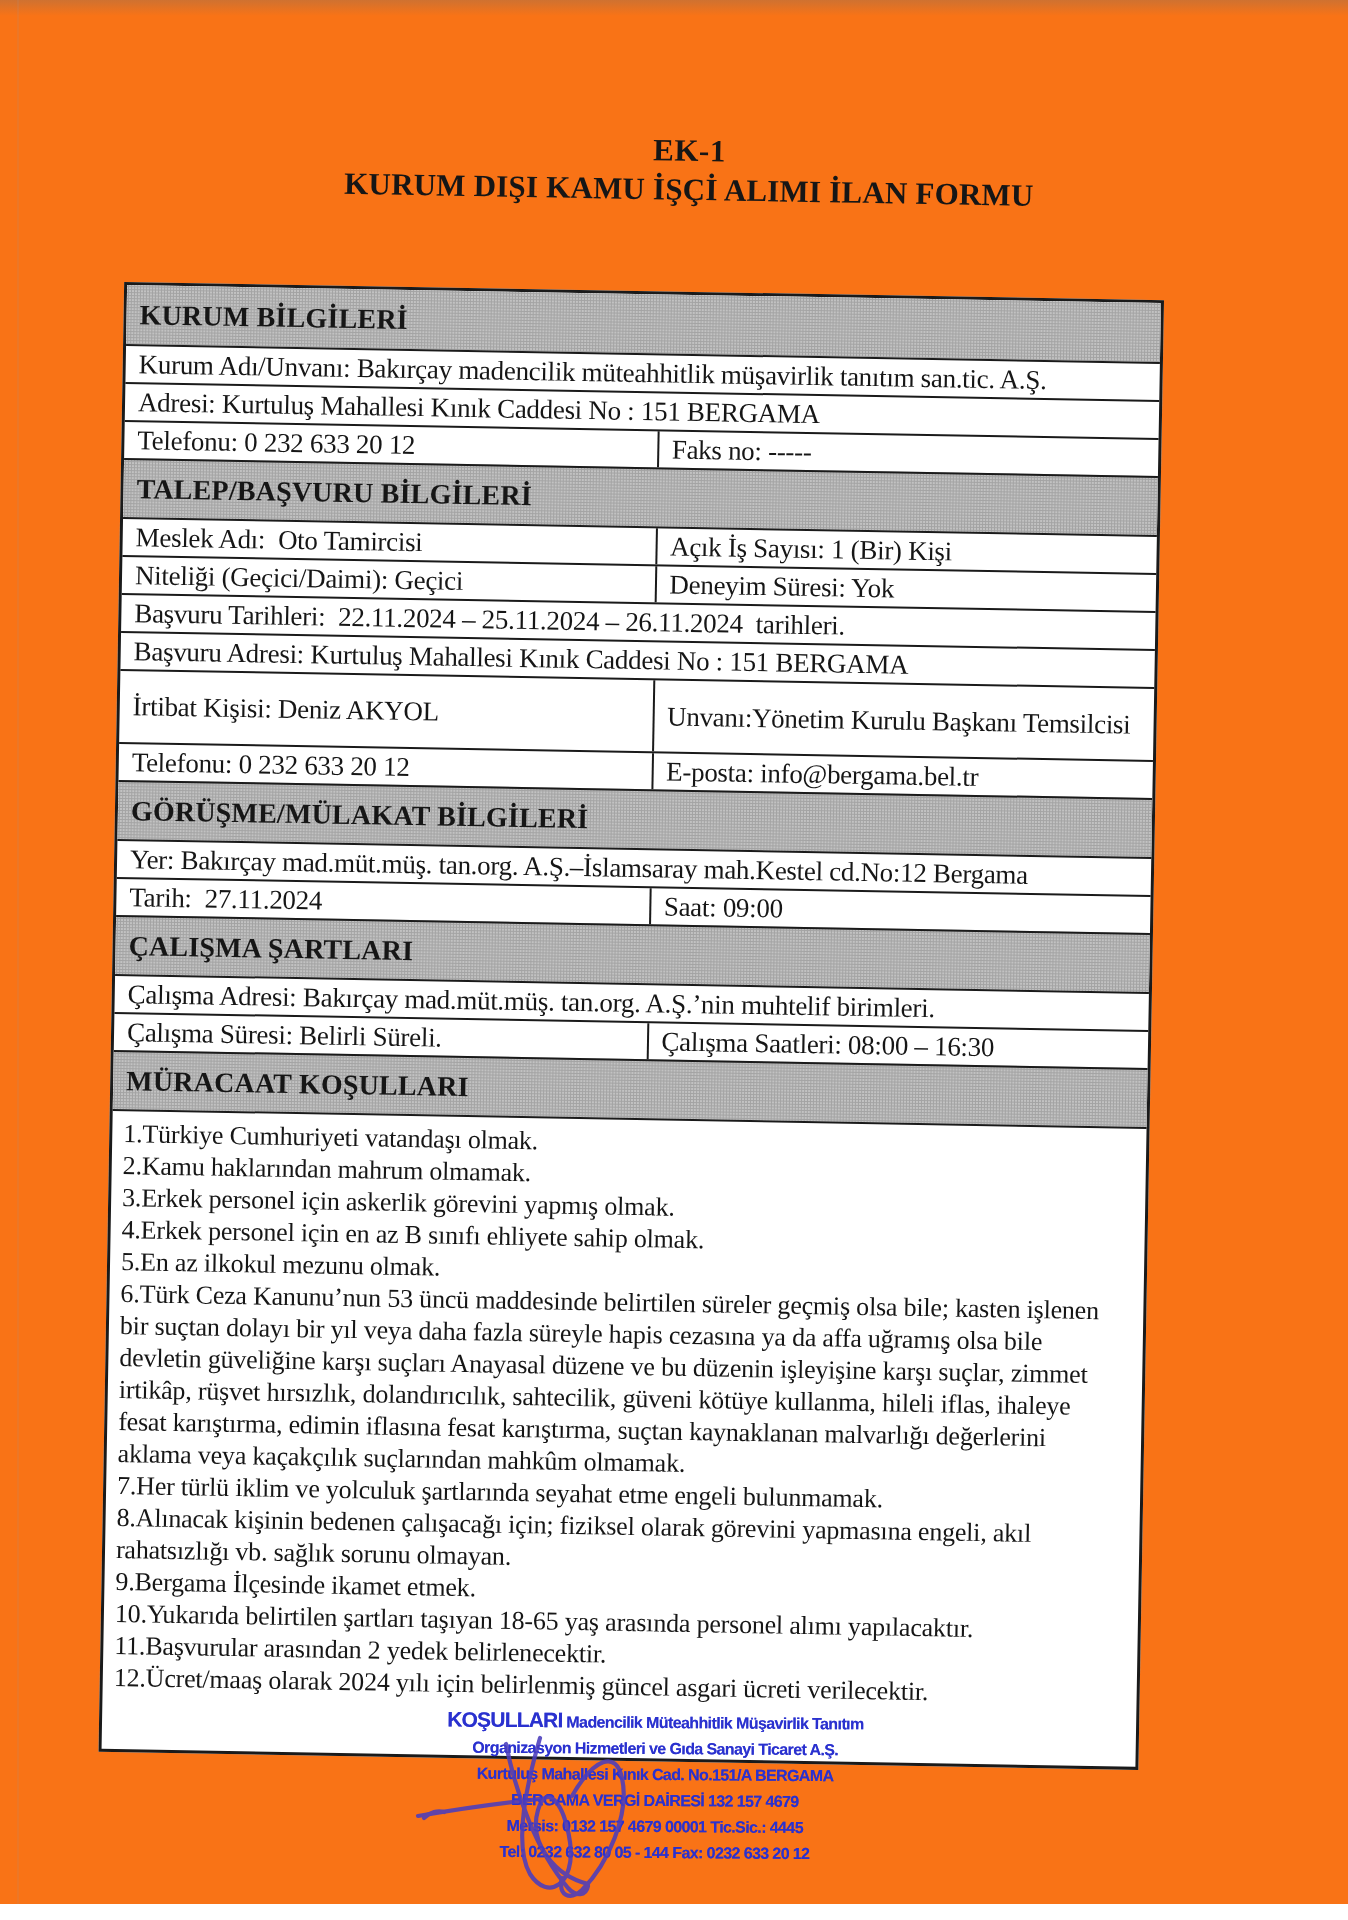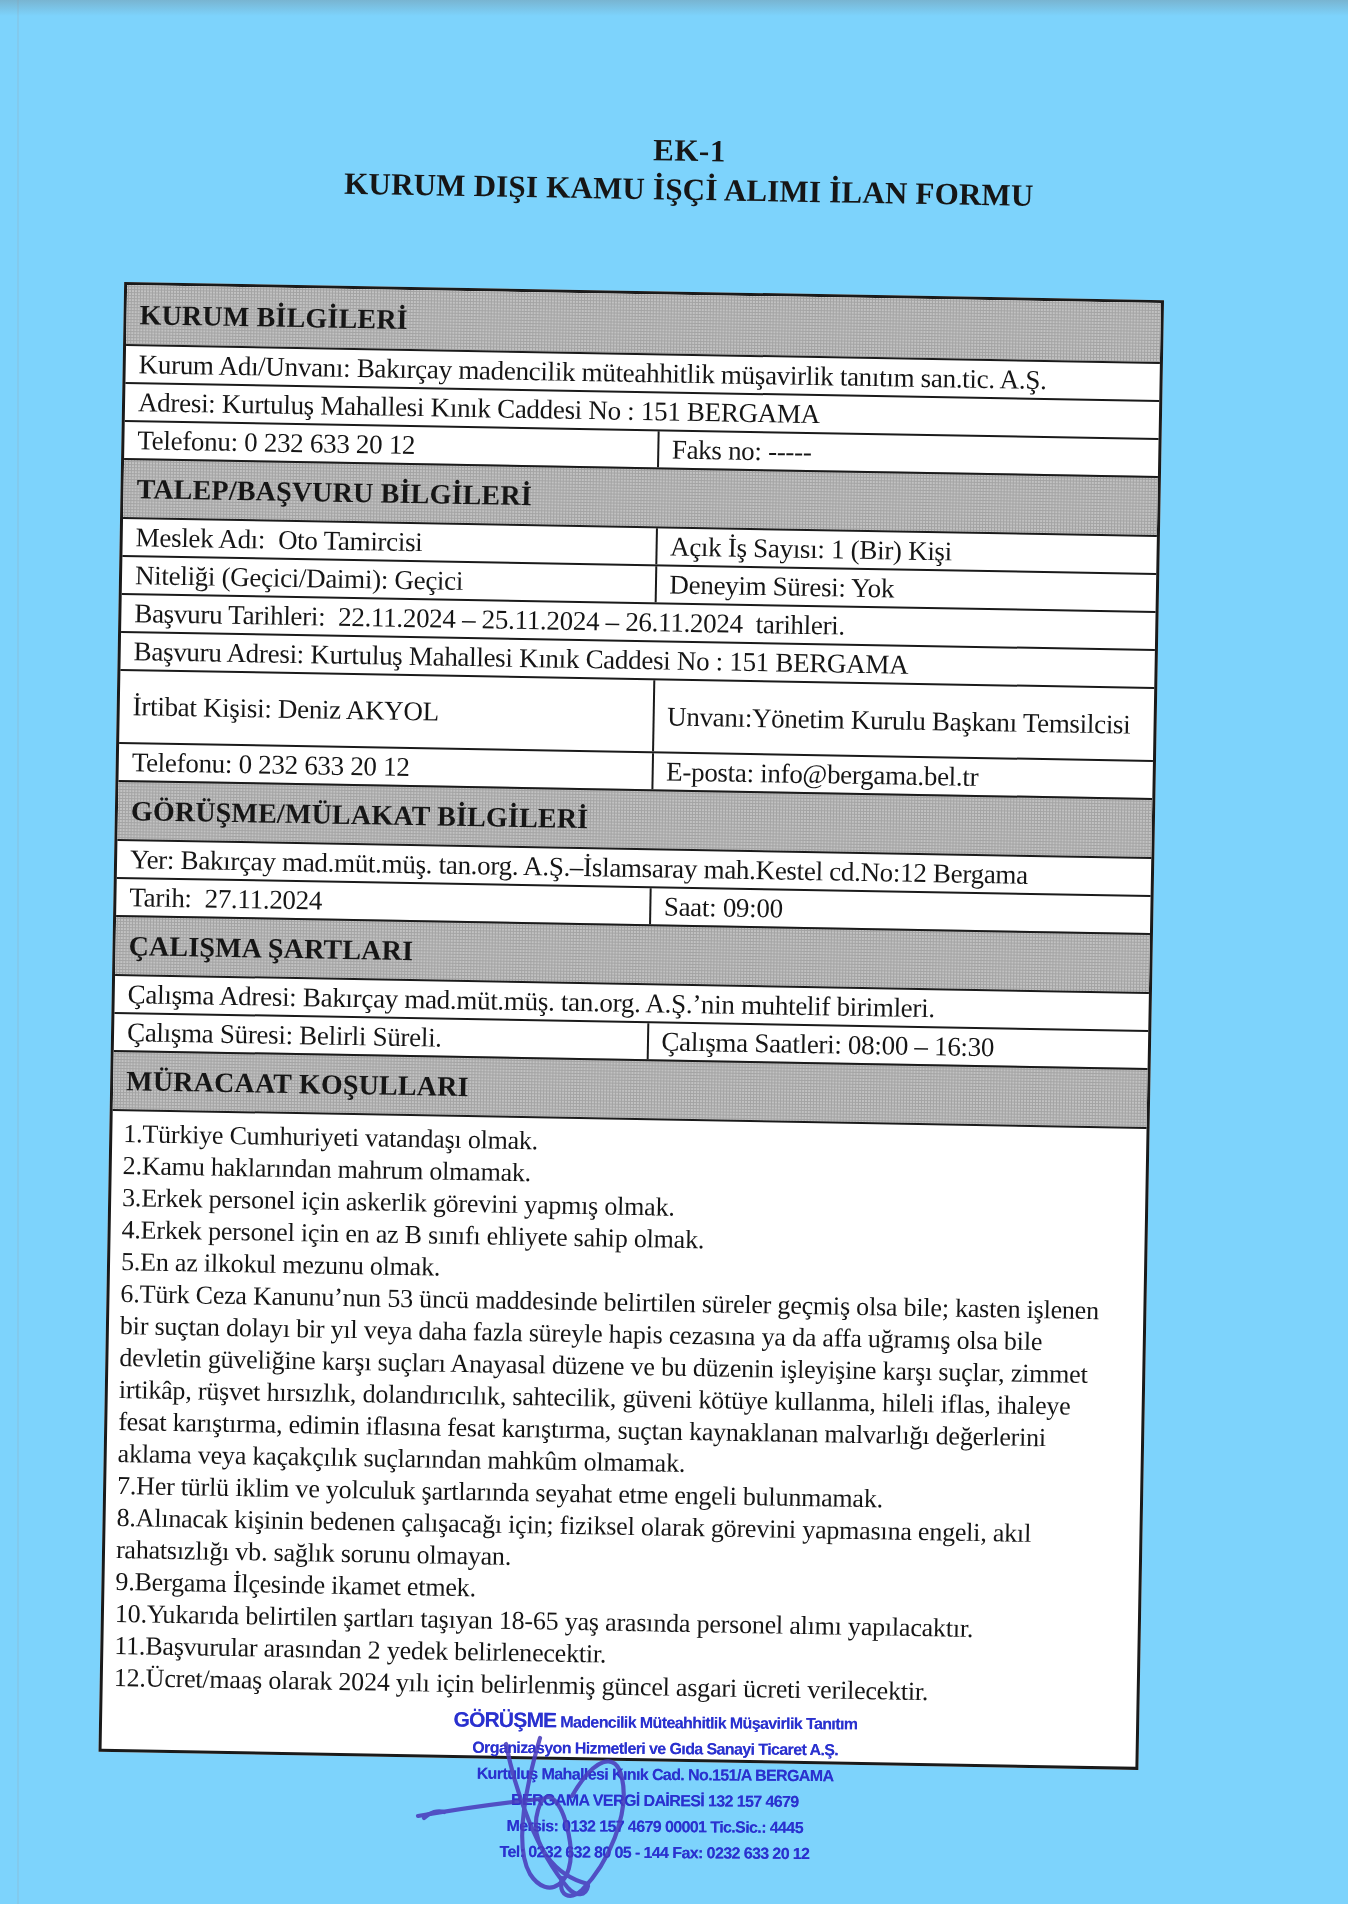--- a/index.html
+++ b/index.html
@@ -1,19 +1,19 @@
 <!DOCTYPE html>
 <html lang="tr"><head>
 <meta charset="utf-8">
 <style>
   html,body{margin:0;padding:0;background:#ffffff;}
   .page{
     position:relative;
     width:1348px;height:1904px;
-    background:#7dd3fc;
+    background:#f97316;
     overflow:hidden;
     font-family:"Liberation Serif", serif;
     color:#161616;
   }
   
   .scan-top{position:absolute;top:0;left:0;right:0;height:16px;
     background:linear-gradient(180deg, rgba(110,110,110,.30), rgba(110,110,110,0));}
   .scan-left{position:absolute;left:17px;top:0;bottom:0;width:2px;background:rgba(160,150,150,.14);}
 
   
@@ -158,21 +158,21 @@
         <p class="li">9.Bergama İlçesinde ikamet etmek.</p>
         <p class="li">10.Yukarıda belirtilen şartları taşıyan 18-65 yaş arasında personel alımı  yapılacaktır.</p>
         <p class="li">11.Başvurular arasından 2 yedek belirlenecektir.</p>
         <p class="li">12.Ücret/maaş olarak 2024 yılı için belirlenmiş güncel asgari ücreti verilecektir.</p>
       </div>
 
     </div>
   </div>
 
   <div class="stamp">
-    <div><span class="brand">GÖRÜŞME</span><span> Madencilik Müteahhitlik Müşavirlik Tanıtım</span></div>
+    <div><span class="brand">KOŞULLARI</span><span> Madencilik Müteahhitlik Müşavirlik Tanıtım</span></div>
     <div>Organizasyon Hizmetleri ve Gıda Sanayi Ticaret A.Ş.</div>
     <div>Kurtuluş Mahallesi Kınık Cad.  No.151/A  BERGAMA</div>
     <div>BERGAMA VERGİ DAİRESİ  132 157 4679</div>
     <div>Mersis: 0132 157 4679 00001   Tic.Sic.: 4445</div>
     <div>Tel: 0232 632 80 05 - 144   Fax: 0232 633 20 12</div>
   </div>
 
   <svg class="signature" width="300" height="215" viewBox="0 0 300 215" xmlns="http://www.w3.org/2000/svg">
     <g fill="none" stroke="#4b3dbd" stroke-width="4.2" stroke-linecap="round" opacity="0.88">
       <path d="M130,38 C116,86 104,146 120,174 C138,202 166,184 160,142 C154,102 136,82 128,110 C118,144 146,176 178,184"></path>

